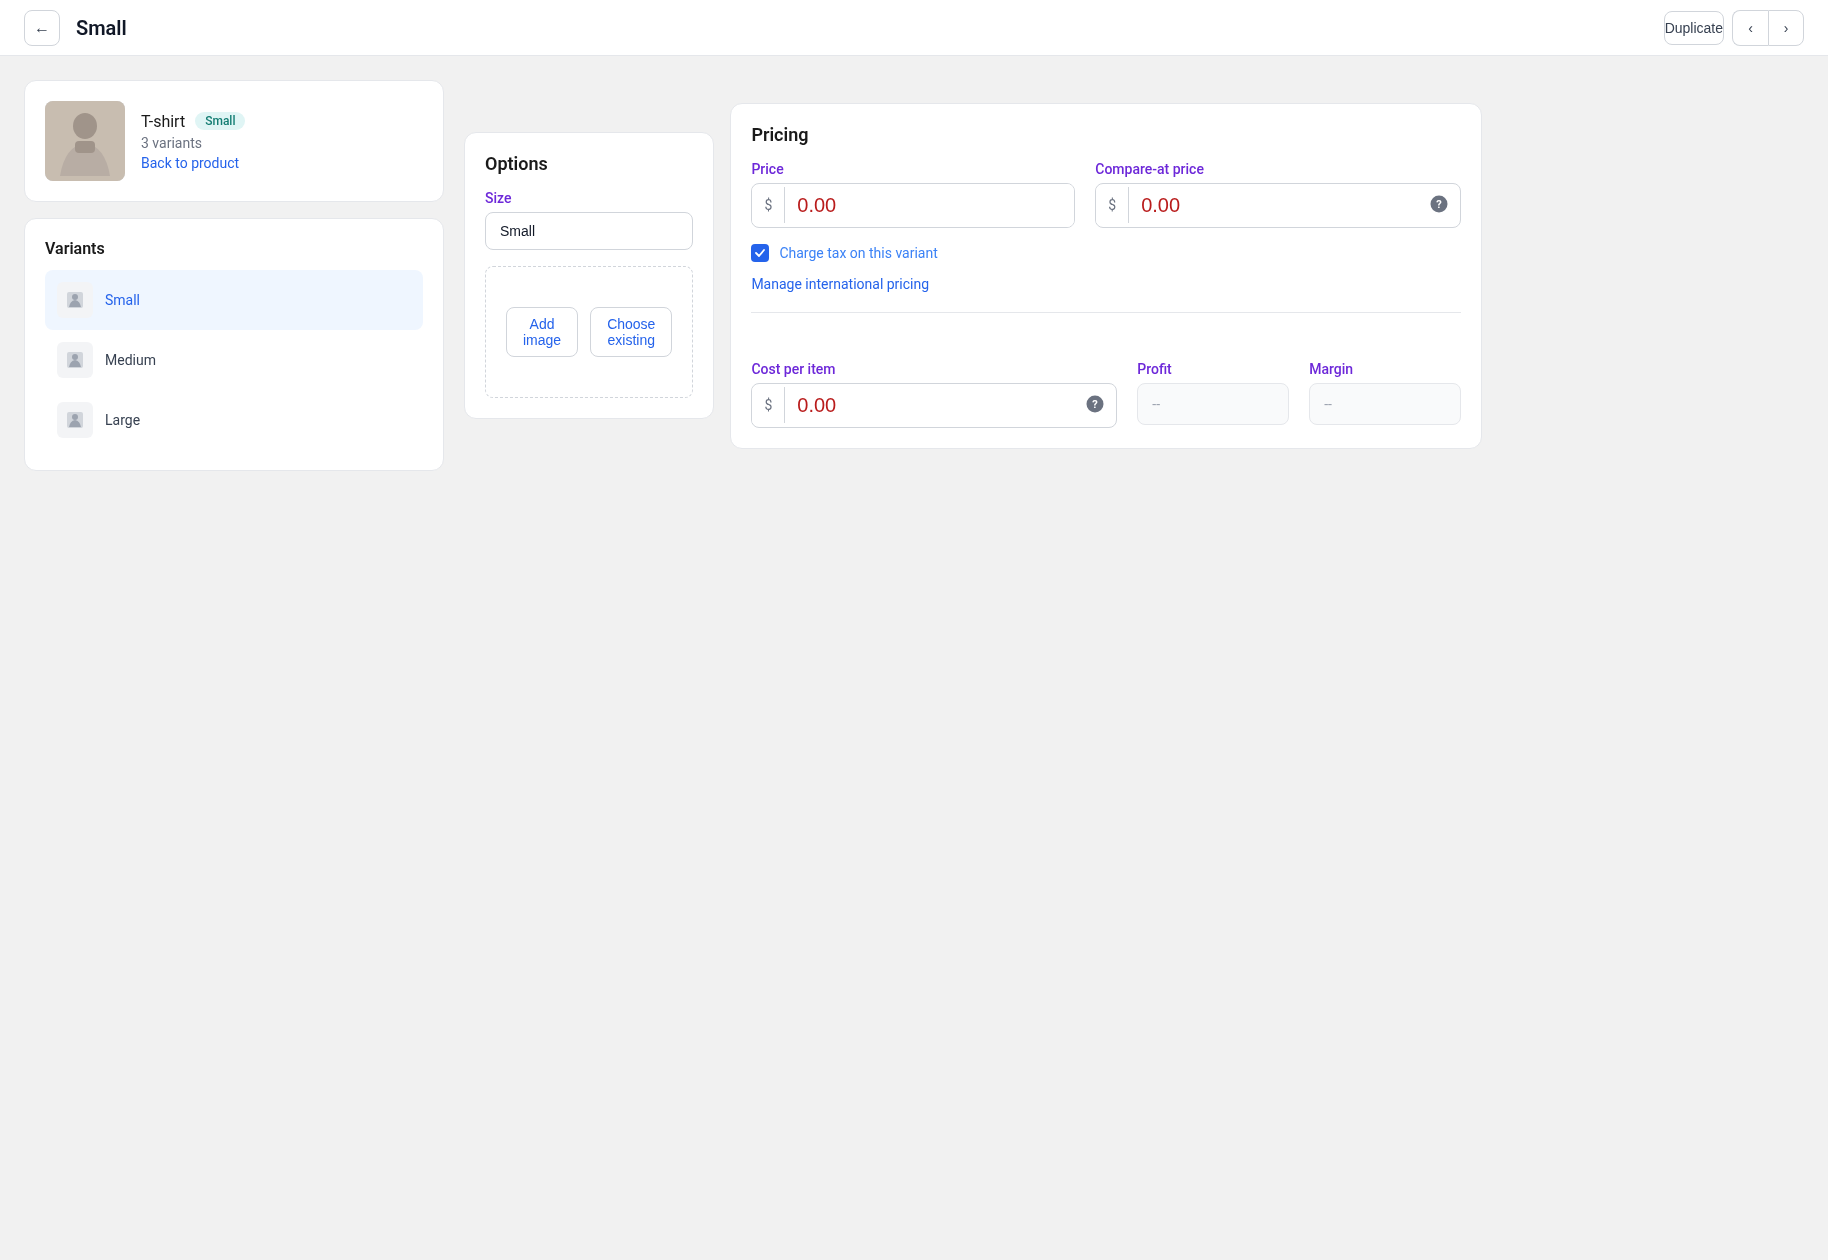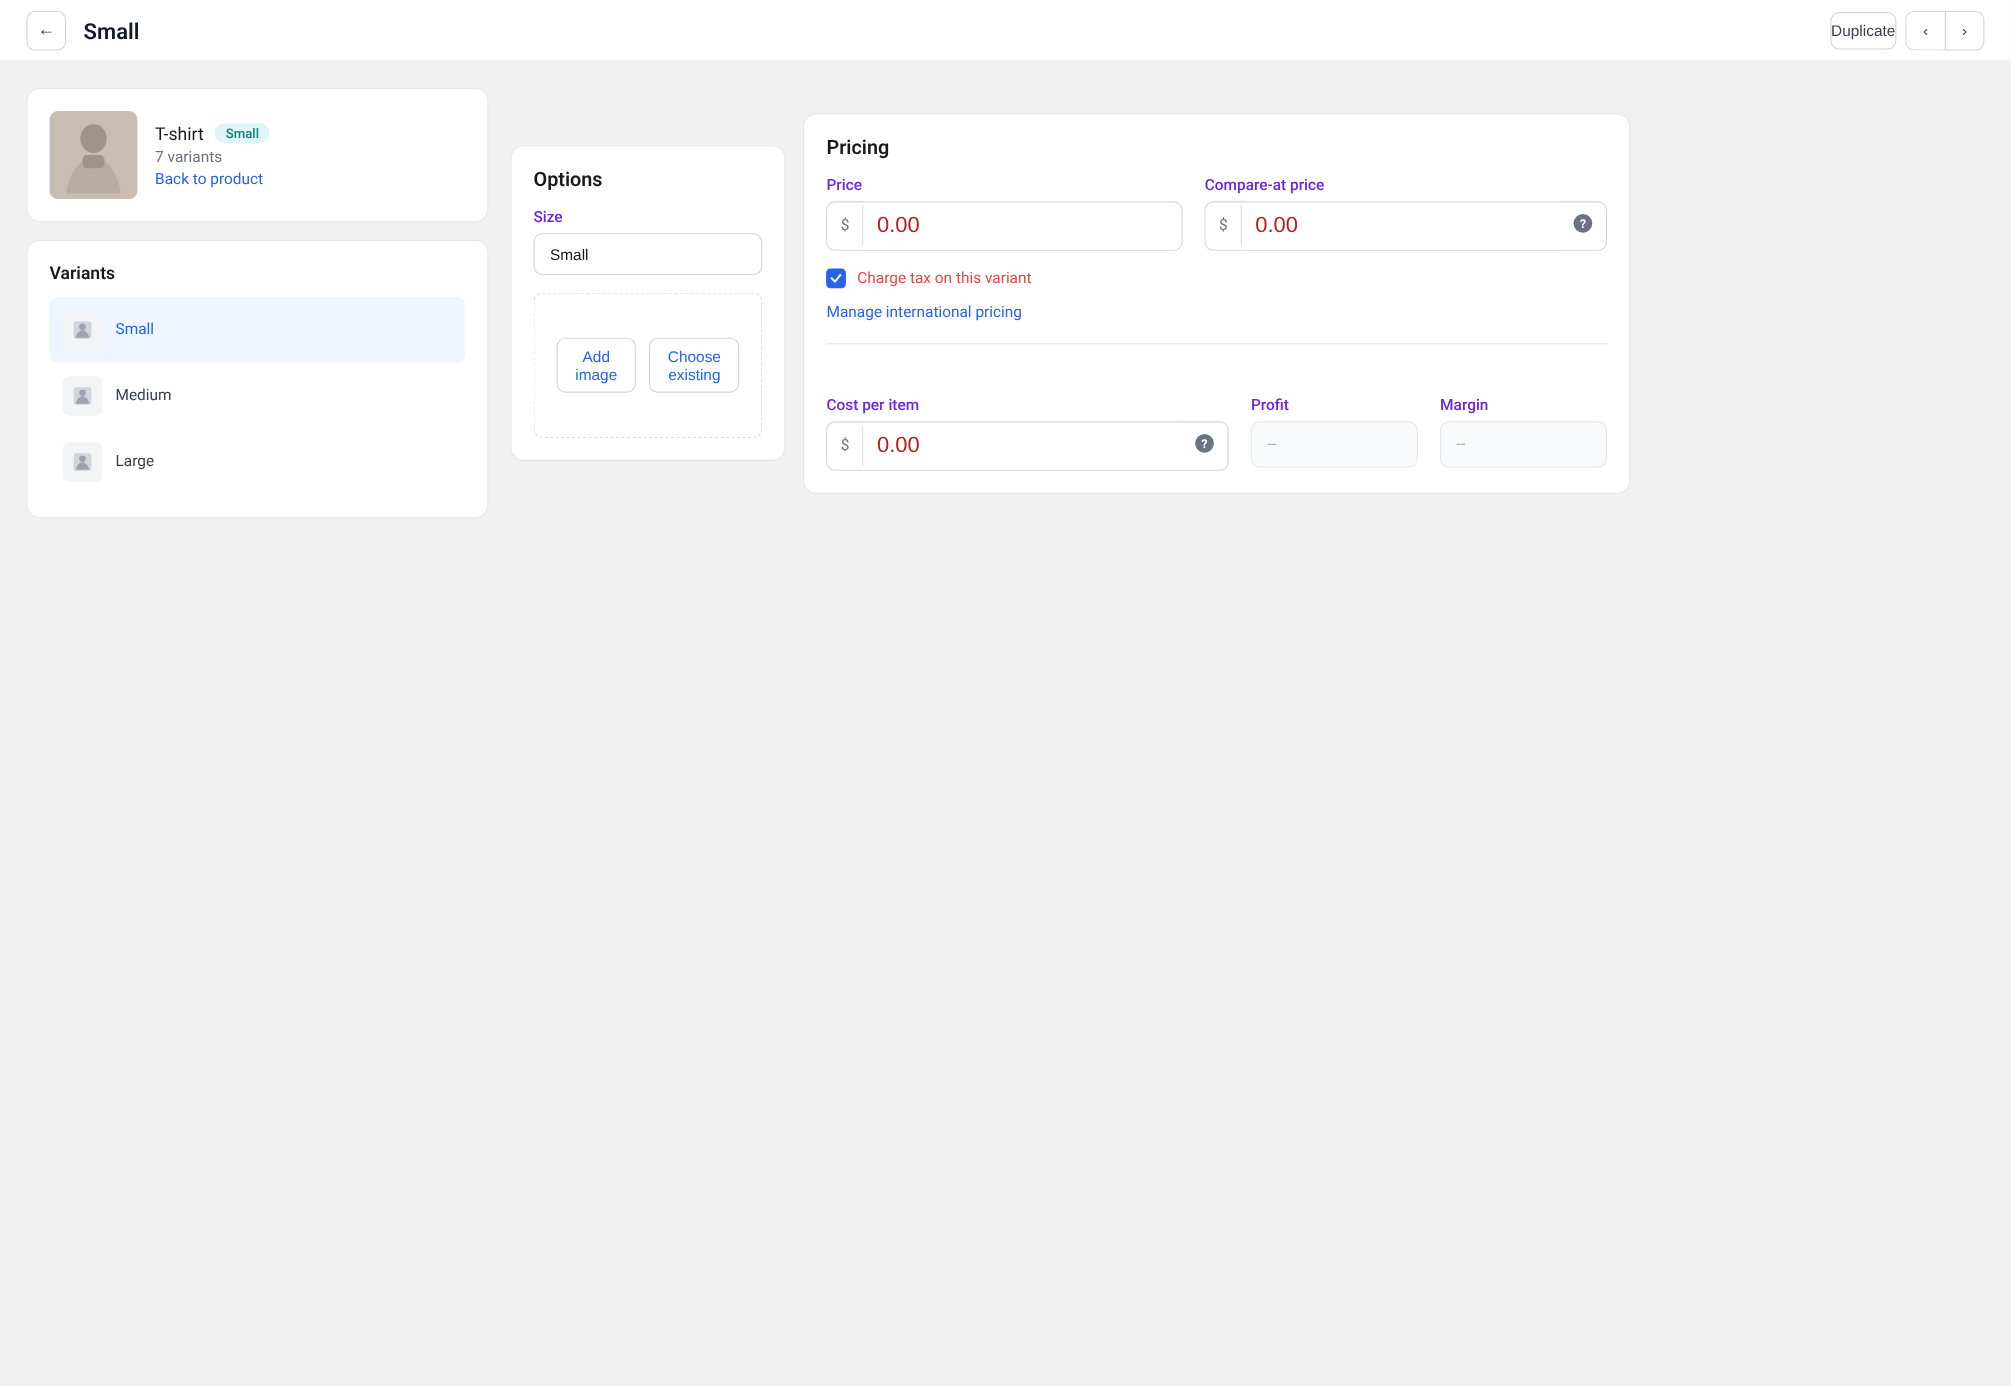--- a/index.html
+++ b/index.html
@@ -268,21 +268,21 @@
       justify-content: center;
       cursor: pointer;
       flex-shrink: 0;
     }
     .checkbox-blue svg {
       width: 12px;
       height: 12px;
     }
     .checkbox-label {
       font-size: 14px;
-      color: #ef4444;
+      color: #3b82f6;
     }
     .manage-link {
       color: #2563eb;
       font-size: 14px;
       text-decoration: none;
       cursor: pointer;
       display: inline-block;
       margin-bottom: 4px;
     }
     .divider {
@@ -356,21 +356,21 @@
           <ellipse cx="40" cy="25" rx="12" ry="13" fill="#a0948a"></ellipse>
           <path d="M15 75 Q20 45 40 42 Q60 45 65 75 Z" fill="#b8ada4"></path>
           <rect x="30" y="40" width="20" height="12" rx="4" fill="#a0948a"></rect>
         </svg>
       </div>
       <div class="product-info">
         <div class="product-name-row">
           <span class="product-name">T-shirt</span>
           <span class="draft-badge">Small</span>
         </div>
-        <span class="variants-count">7 variants</span>
+        <span class="variants-count">3 variants</span>
         <a class="back-to-product-link">Back to product</a>
       </div>
     </div>
 
     <div class="card">
       <div class="variants-card-title">Variants</div>
 
       <div class="variant-item active">
         <div class="variant-icon">
           <svg width="20" height="20" viewBox="0 0 20 20" fill="none" xmlns="http://www.w3.org/2000/svg">

